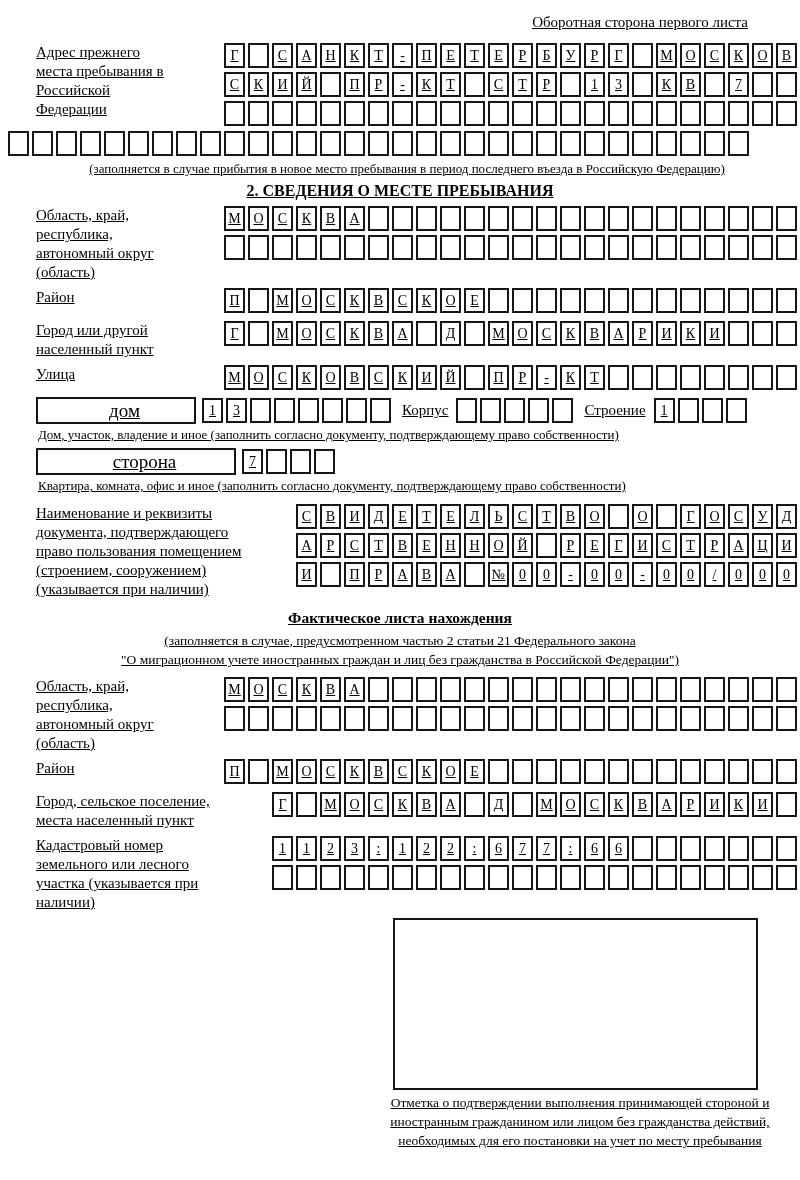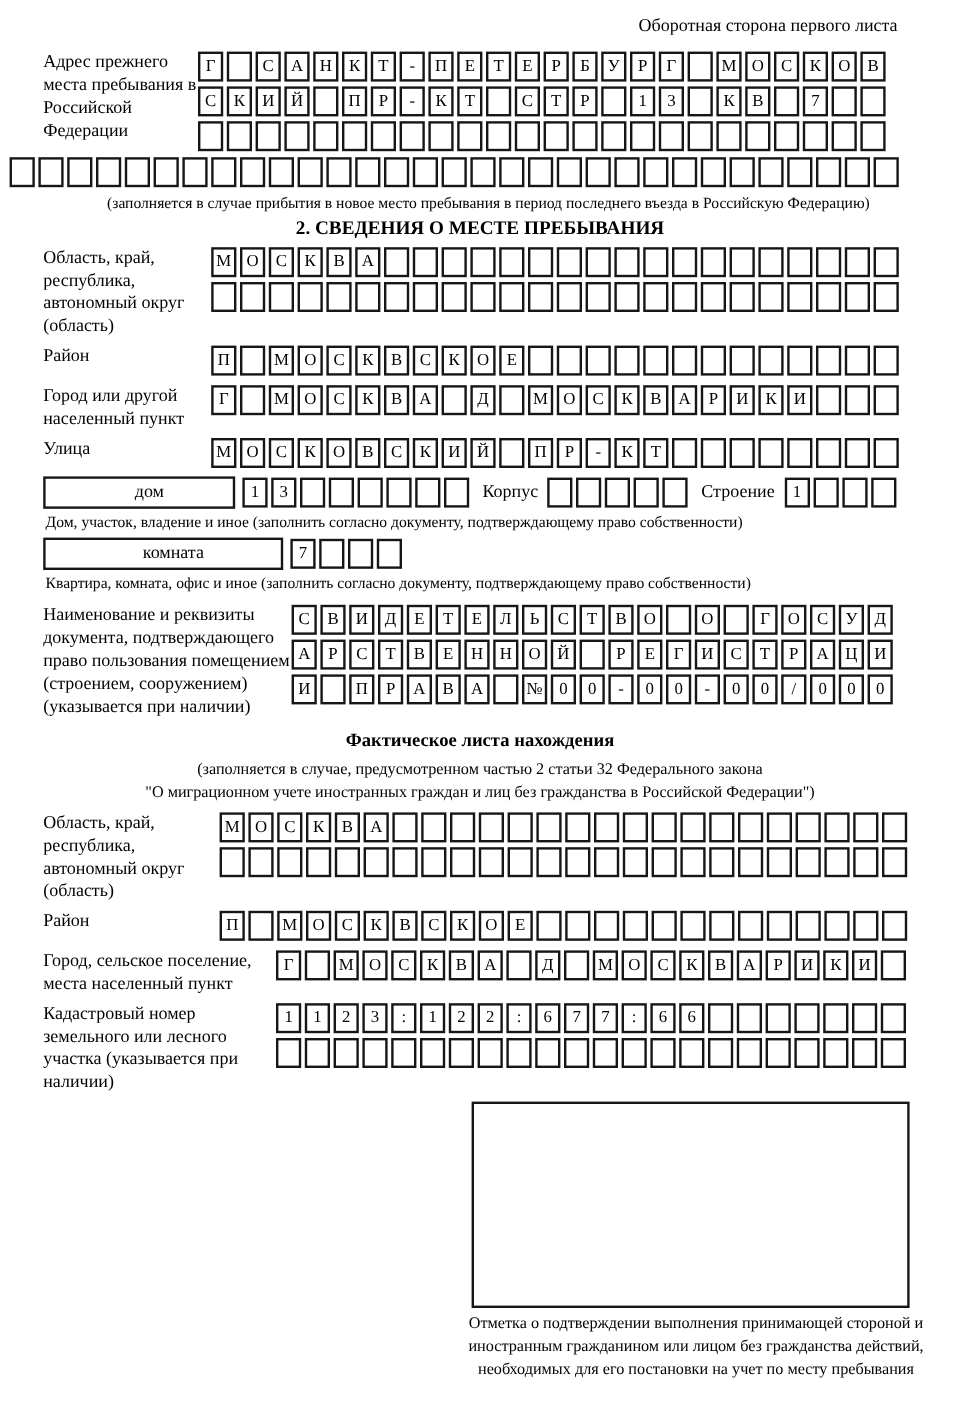--- a/index.html
+++ b/index.html
@@ -1,27 +1,27 @@
 <!DOCTYPE html>
 <html><head>
 <meta charset="utf-8">
 <style>
   html,body { margin:0; padding:0; }
   body {
     width:800px; height:1180px; background:#ffffff; color:#000;
     font-family:"Liberation Serif", serif; overflow:hidden;
   }
-  .page { position:relative; width:800px; height:837px; }
+  .page { position:relative; width:800px; height:837px;text-decoration:underline; }
 
   .header-note {
     padding:14px 52px 0 0; text-align:right; font-size:15px;
   }
 
   
-  .field { display:flex; margin-left:36px; margin-top:4px; align-items:flex-start; }
+  .field { display:flex; margin-left:36px; margin-top:4px; align-items:flex-start;justify-content:space-between; }
   .flabel { flex-shrink:0; font-size:15px; line-height:19px; padding-top:2px; }
   .w129 { width:129px; }
   .w140 { width:140px; }
   .w207 { width:207px; }
   .w147 { width:147px; }
   .w194 { width:194px; }
   .rows { display:flex; flex-direction:column; }
 
   .cellrow { display:flex; height:29px; align-items:center; }
   .cell {
@@ -33,21 +33,21 @@
 
   .caption { font-size:13px; line-height:17px; }
   .center { text-align:center;padding-left:14px; }
   .caption.pad { margin-top:2px; }
 
   .sec-title { text-align:center; font-weight:bold; font-size:16px; margin-top:5px; }
 
   .inline-row { display:flex; align-items:center; margin-left:36px; margin-top:4px; }
   .widebox {
     box-sizing:border-box; height:27px; border:2px solid #161616;
-    display:flex; align-items:center; justify-content:center; font-size:15px;padding-left:17px;
+    display:flex; align-items:center; justify-content:center; font-size:19px;padding-left:17px;
   }
   .wb160 { width:160px; margin-right:6px; }
   .wb200 { width:200px; margin-right:6px; }
   .mini-label { font-size:15px; margin:0 8px; }
 
   .left-caption { margin-left:38px; margin-top:1px; }
 
   .stay-row { display:flex; align-items:center; margin-left:36px; margin-top:6px; font-size:15px; }
   .checkbox {
     box-sizing:border-box; width:21px; height:25px; border:2px solid #161616;
@@ -373,21 +373,21 @@
     <div class="cellrow">
         <span class="cell">1</span>
         <span class="cell"></span>
         <span class="cell"></span>
         <span class="cell"></span>
       </div>
   </div>
   <div class="caption left-caption">Дом, участок, владение и иное (заполнить согласно документу, подтверждающему право собственности)</div>
 
   <div class="inline-row">
-    <div class="widebox wb200">комната</div>
+    <div class="widebox wb200">сторона</div>
     <div class="cellrow">
         <span class="cell">7</span>
         <span class="cell"></span>
         <span class="cell"></span>
         <span class="cell"></span>
       </div>
   </div>
   <div class="caption left-caption">Квартира, комната, офис и иное (заполнить согласно документу, подтверждающему право собственности)</div>
 
 
@@ -460,21 +460,21 @@
           <span class="cell">0</span>
           <span class="cell">/</span>
           <span class="cell">0</span>
           <span class="cell">0</span>
           <span class="cell">0</span>
         </div>
     </div>
   </div>
 
   <div class="sub-title">Фактическое листа нахождения</div>
-  <div class="sub-cap">(заполняется в случае, предусмотренном частью 2 статьи 32 Федерального закона</div>
+  <div class="sub-cap">(заполняется в случае, предусмотренном частью 2 статьи 21 Федерального закона</div>
   <div class="sub-cap" style="margin-top:0;">"О миграционном учете иностранных граждан и лиц без гражданства в Российской Федерации")</div>
 
   <div class="field" style="margin-top:6px;">
     <div class="flabel w147">Область, край, республика, автономный округ (область)</div>
     <div class="rows">
       <div class="cellrow">
           <span class="cell">М</span>
           <span class="cell">О</span>
           <span class="cell">С</span>
           <span class="cell">К</span>

